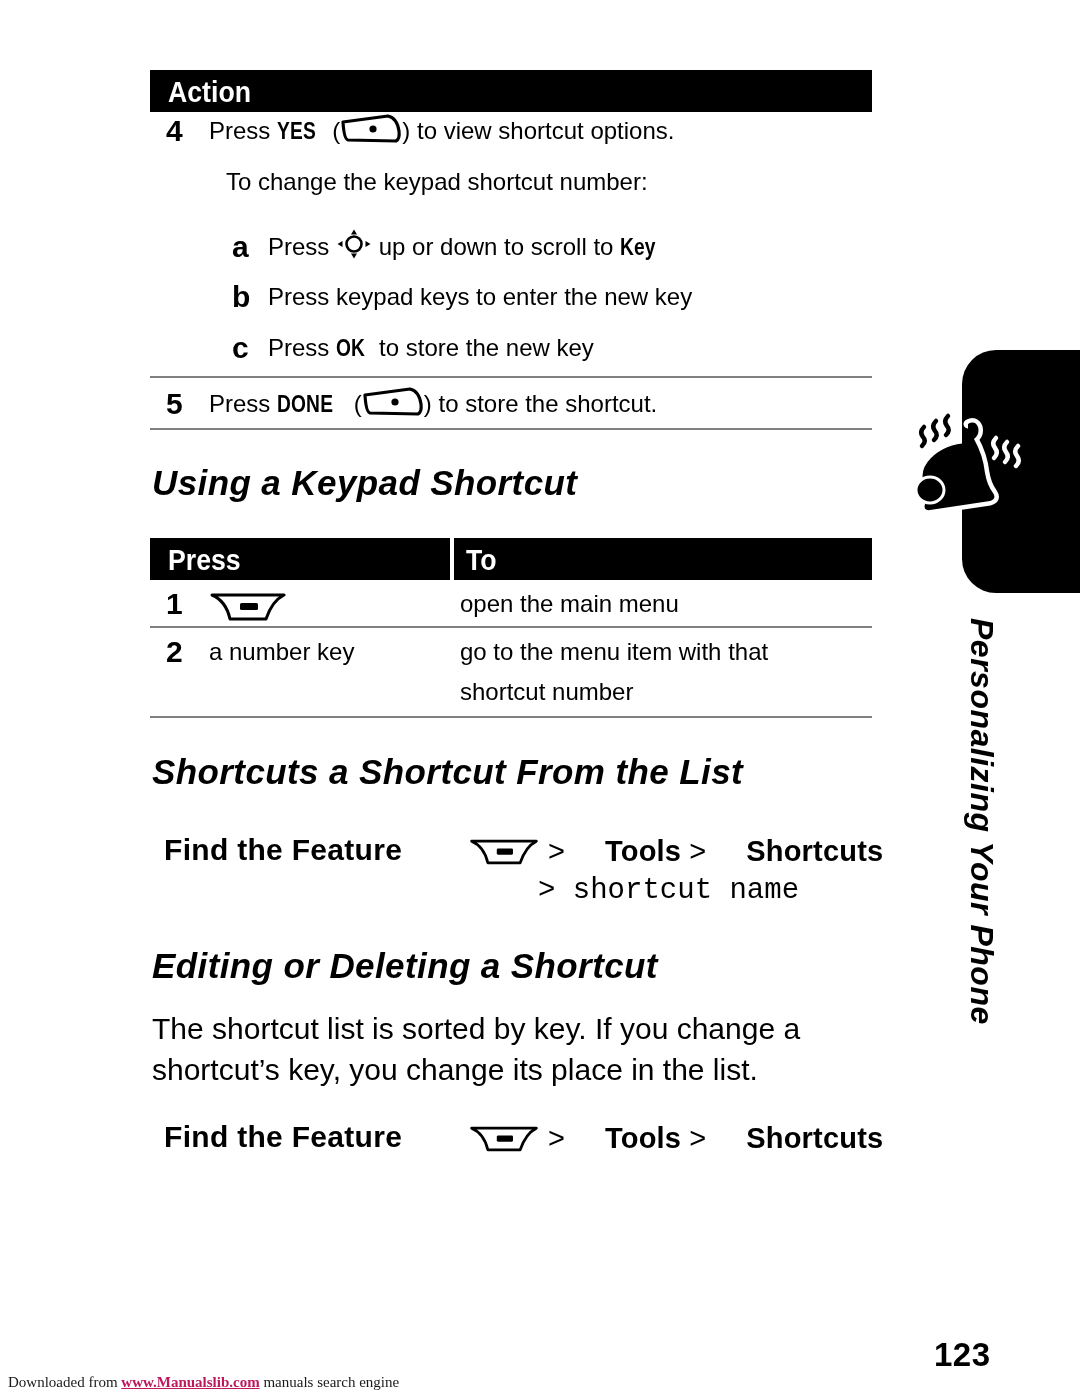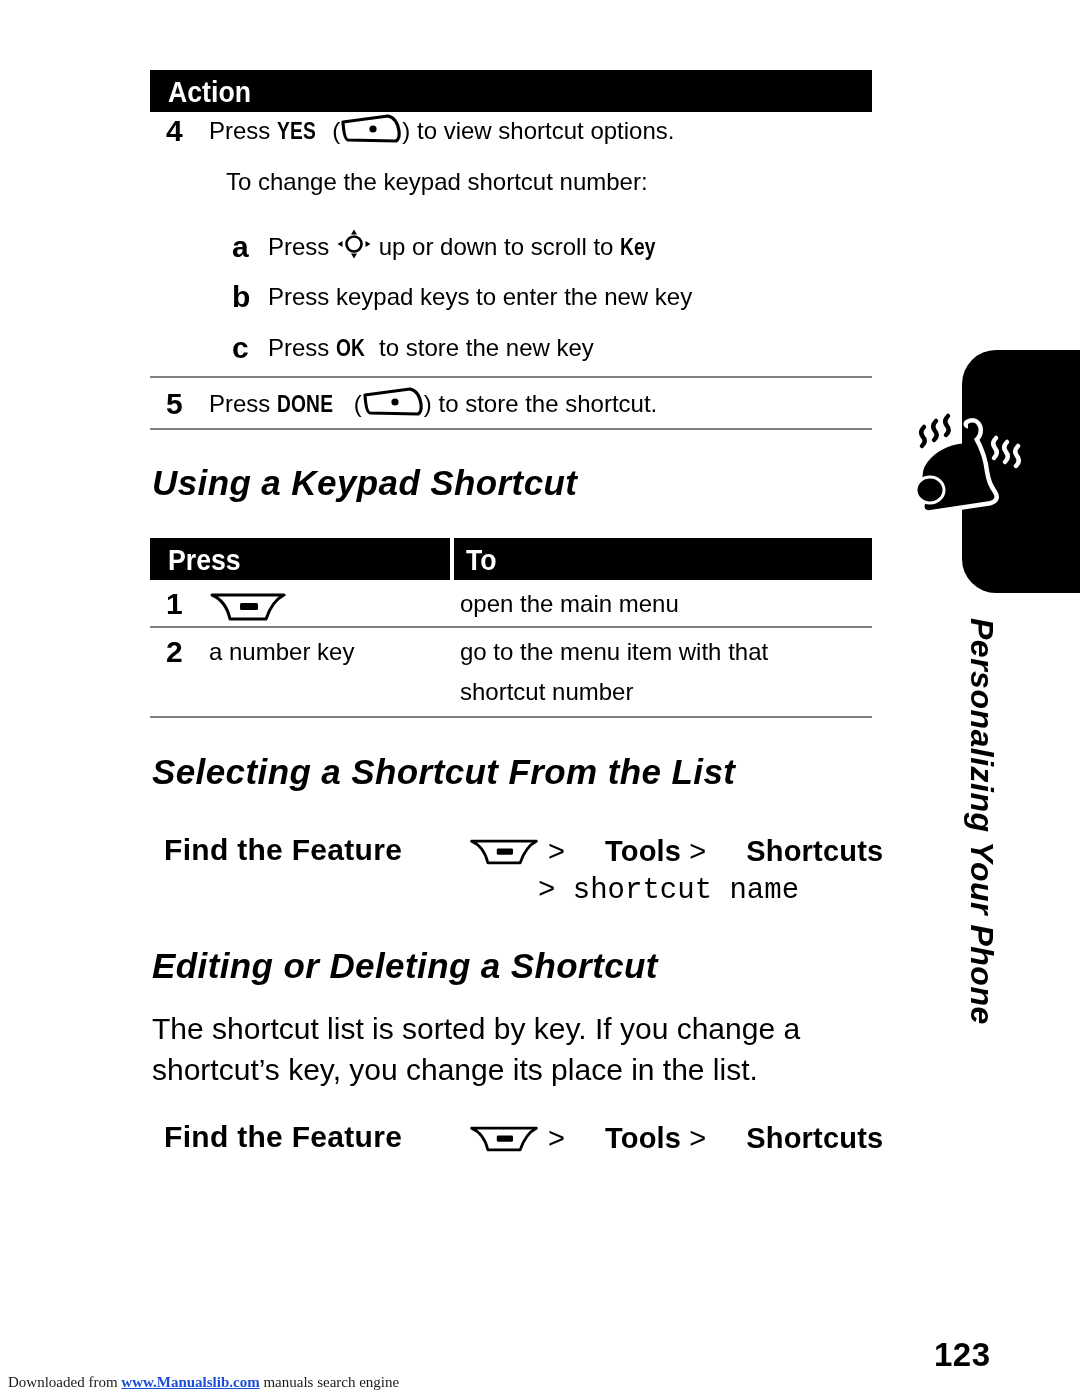--- a/index.html
+++ b/index.html
@@ -143,21 +143,21 @@
     letter-spacing: 0.5px;
   }
   #dl-note {
     position: absolute;
     font-family: "Liberation Serif", serif;
     font-size: 15px;
     color: #1a1a1a;
     white-space: nowrap;
   }
   #dl-note a {
-    color: #1d4ed8;
+    color: #be185d;
     text-decoration: underline;
     font-weight: bold;
     margin-top: 48px;
   }
 </style>
 </head>
 <body>
 
 <div class="tbl-head" style="left:150px; top:70px; width:722px;">
   <span class="hcell" style="left:18px;">Action</span>
@@ -223,21 +223,21 @@
 
 <div class="rule" style="left:150px; top:626px; width:722px;"></div>
 
 <span class="step-num" style="left:166px; top:632px;">2</span>
 <div class="line" style="left:209px; top:632px;">a number key</div>
 <div class="line" style="left:460px; top:632px;">go to the menu item with that</div>
 <div class="line" style="left:460px; top:672px;">shortcut number</div>
 
 <div class="rule" style="left:150px; top:716px; width:722px;"></div>
 
-<div class="sec-head" style="left:152px; top:749px;">Selecting a Shortcut From the List</div>
+<div class="sec-head" style="left:152px; top:749px;">Shortcuts a Shortcut From the List</div>
 
 <div class="fft" style="left:164px; top:830px;">Find the Feature</div>
 <span class="abs" style="left:468px; top:836px;">
   <svg width="72" height="32" viewBox="0 0 80 34">
       <path d="M4 5 Q18 11 22 29 L58 29 Q64 11 76 5 Z" fill="#fff" stroke="#000" stroke-width="3" stroke-linejoin="round"></path>
       <rect x="32" y="13" width="18" height="7" rx="1.5" fill="#000"></rect>
     </svg>
 </span>
 <div class="path" style="left:548px; top:832px;">
   <span>&gt; </span><b>Tools</b><span> &gt; </span><b>Shortcuts</b>

